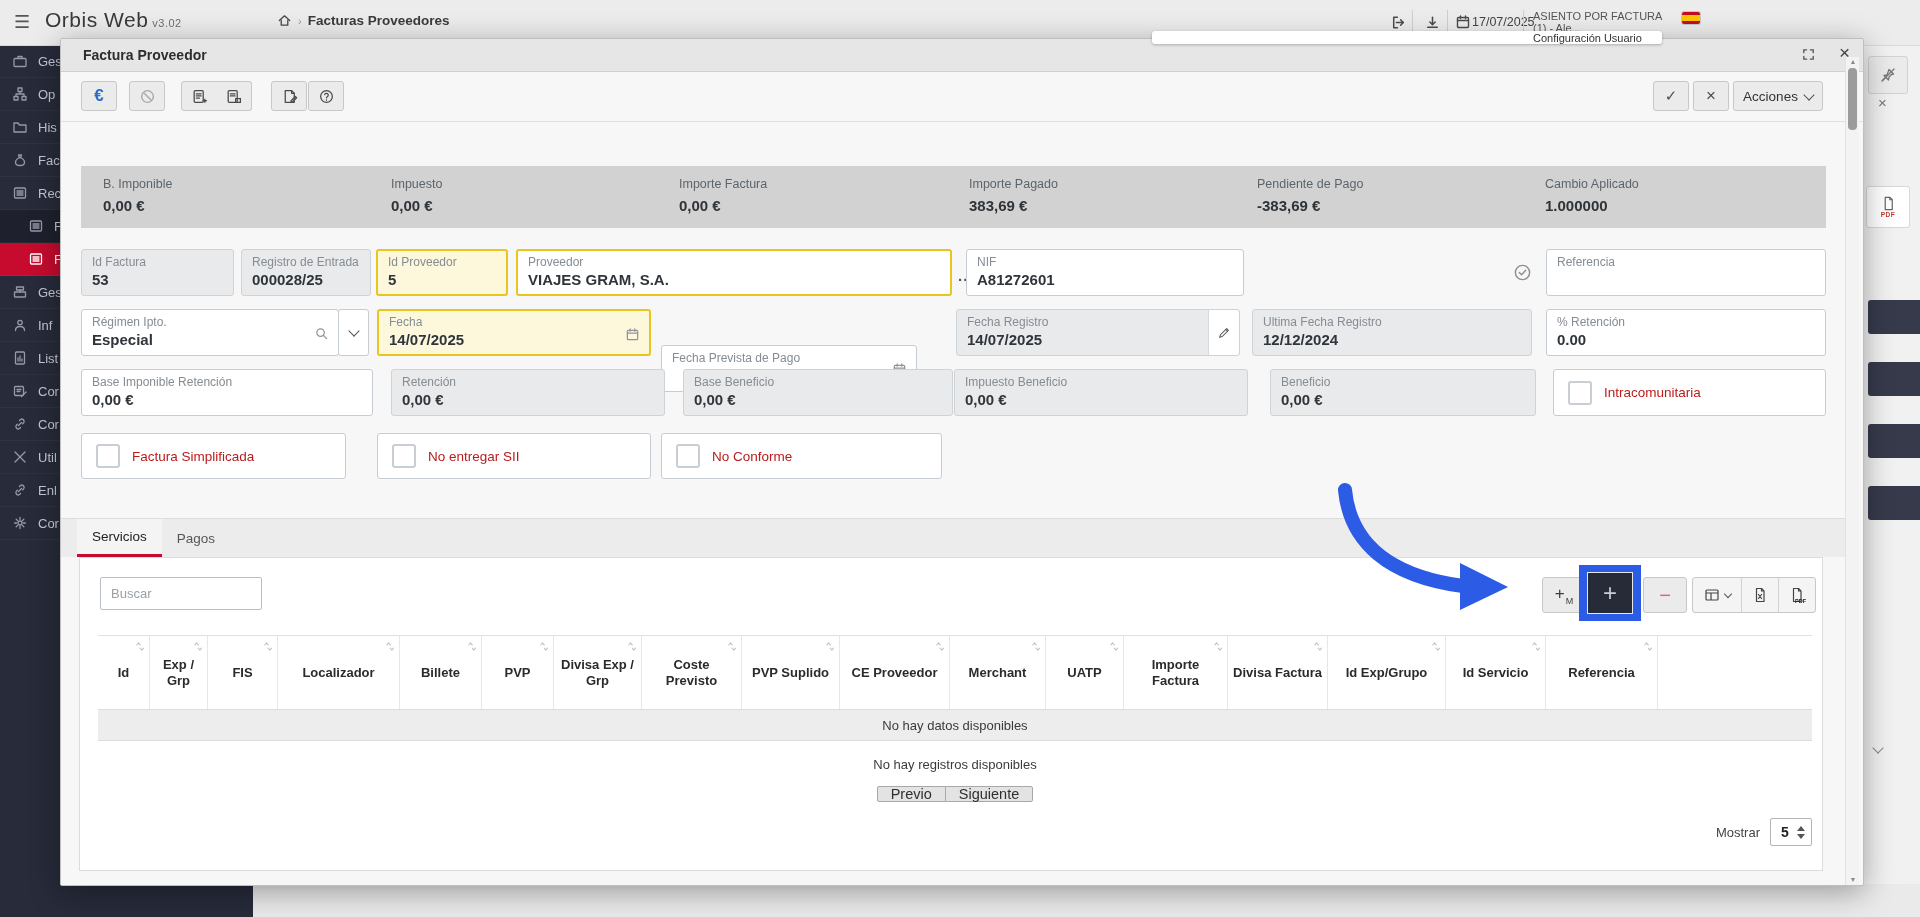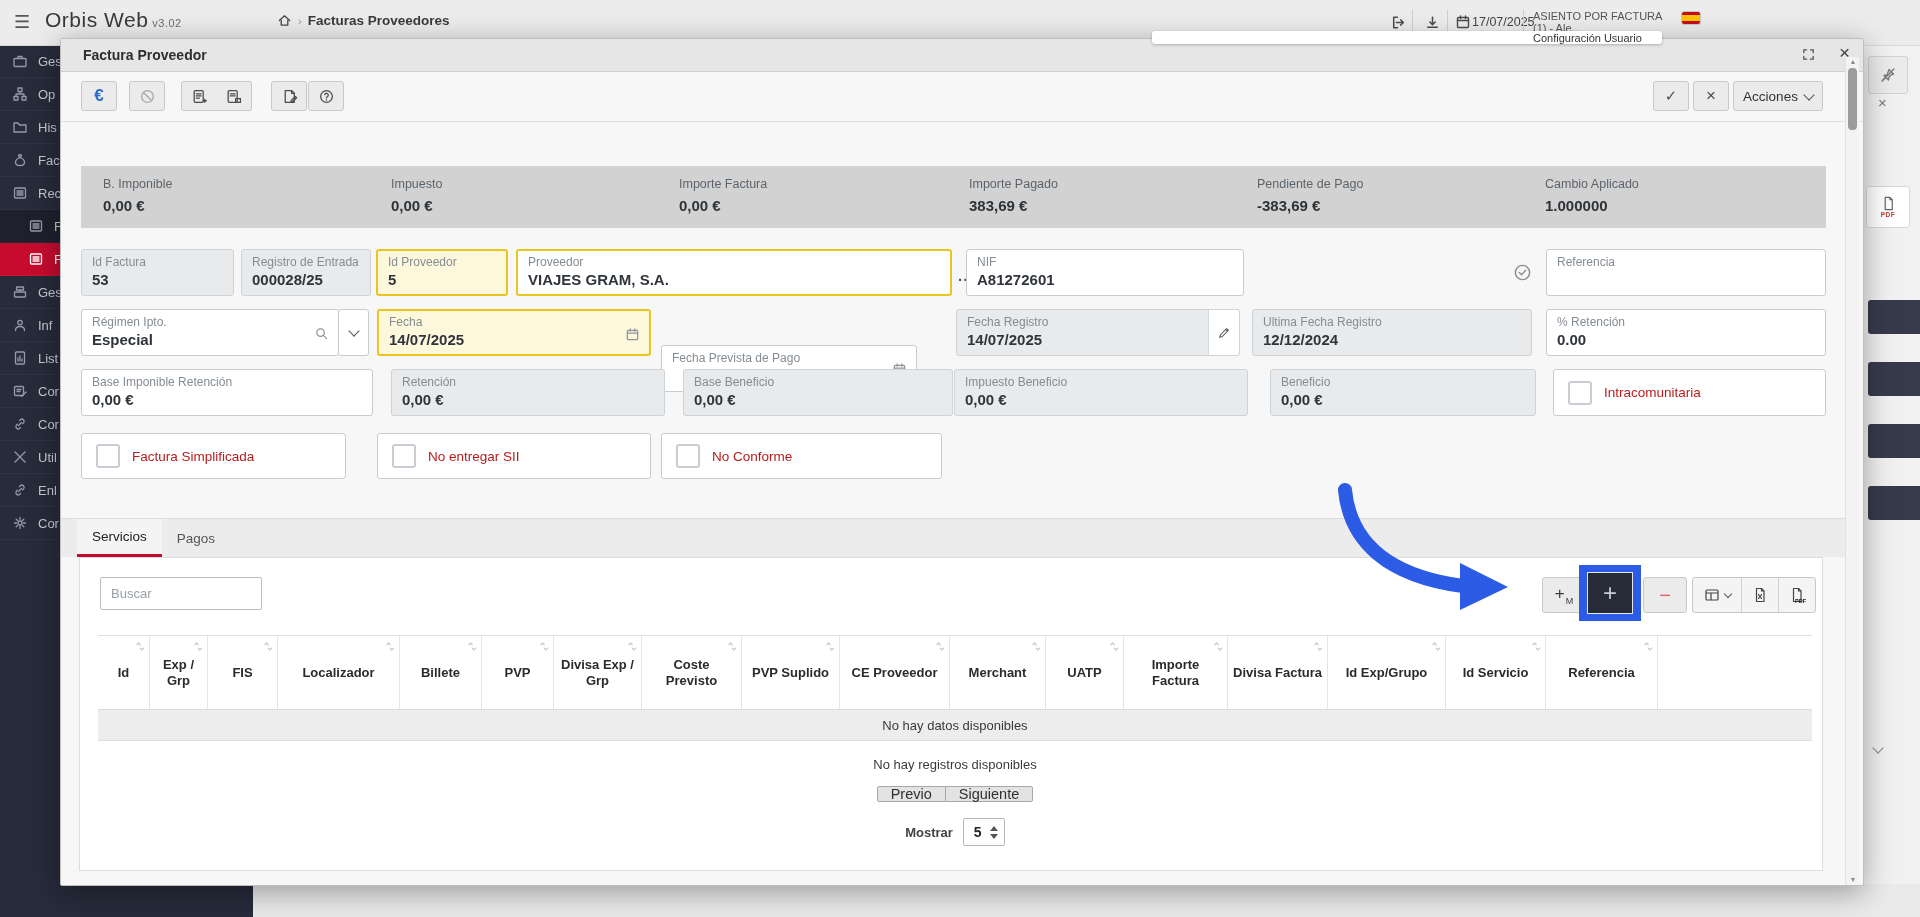--- a/index.html
+++ b/index.html
@@ -96,21 +96,21 @@
   #tablewrap{position:absolute;left:18px;top:77px;width:1714px;}
   #thead-row{display:flex;border-top:1px solid #e0e0e0;border-bottom:1px solid #dcdcdc;background:#fff;}
   .th{position:relative;min-height:73px;display:flex;align-items:center;justify-content:center;text-align:center;font-size:13px;font-weight:700;color:#2b2b2b;padding:8px 5px;box-sizing:border-box;border-right:1px solid #e6e6e6;line-height:16px;cursor:pointer;}
   .th:last-child{border-right:none;}
   .th .sort{position:absolute;top:5px;right:4px;}
   #empty-row{height:30px;background:#ededed;border-bottom:1px solid #dcdcdc;display:flex;align-items:center;justify-content:center;font-size:13px;color:#3a3a3a;}
   #norec{margin-top:16px;text-align:center;font-size:13px;color:#3b3b3b;}
   #pager{margin-top:14px;display:flex;justify-content:center;}
   .pbtn{height:16px;padding:0 13px;background:#e3e3e3;border:1px solid #a8a8a8;font-size:14.5px;color:#2f2f2f;display:flex;align-items:center;cursor:pointer;box-sizing:border-box;}
   .pbtn + .pbtn{margin-left:-1px;}
-  #mostrar{margin-top:16px;display:flex;justify-content:center;align-items:center;gap:10px;font-size:13px;color:#444;font-weight:bold;}
+  #mostrar{margin-top:16px;display:flex;justify-content:flex-end;align-items:center;gap:10px;font-size:13px;color:#444;}
   #pagesize{width:42px;height:28px;border:1px solid #b5b5b5;border-radius:2px;background:#fff;display:flex;align-items:center;padding:0 6px 0 10px;gap:8px;box-sizing:border-box;cursor:pointer;}
   #pagesize b{font-size:14px;color:#222;}
   .spin{display:flex;flex-direction:column;gap:3px;}
   .spin i{width:0;height:0;border-left:4px solid transparent;border-right:4px solid transparent;}
   .spin .up{border-bottom:5px solid #555;}
   .spin .dn{border-top:5px solid #555;}
 
   
   #sbar{position:absolute;left:1784px;top:18px;width:14px;height:828px;background:#f3f3f3;border-left:1px solid #e2e2e2;box-sizing:border-box;}
   #sbar .thumb{position:absolute;left:2px;top:11px;width:9px;height:62px;background:#9b9b9b;border-radius:4px;cursor:grab;}

